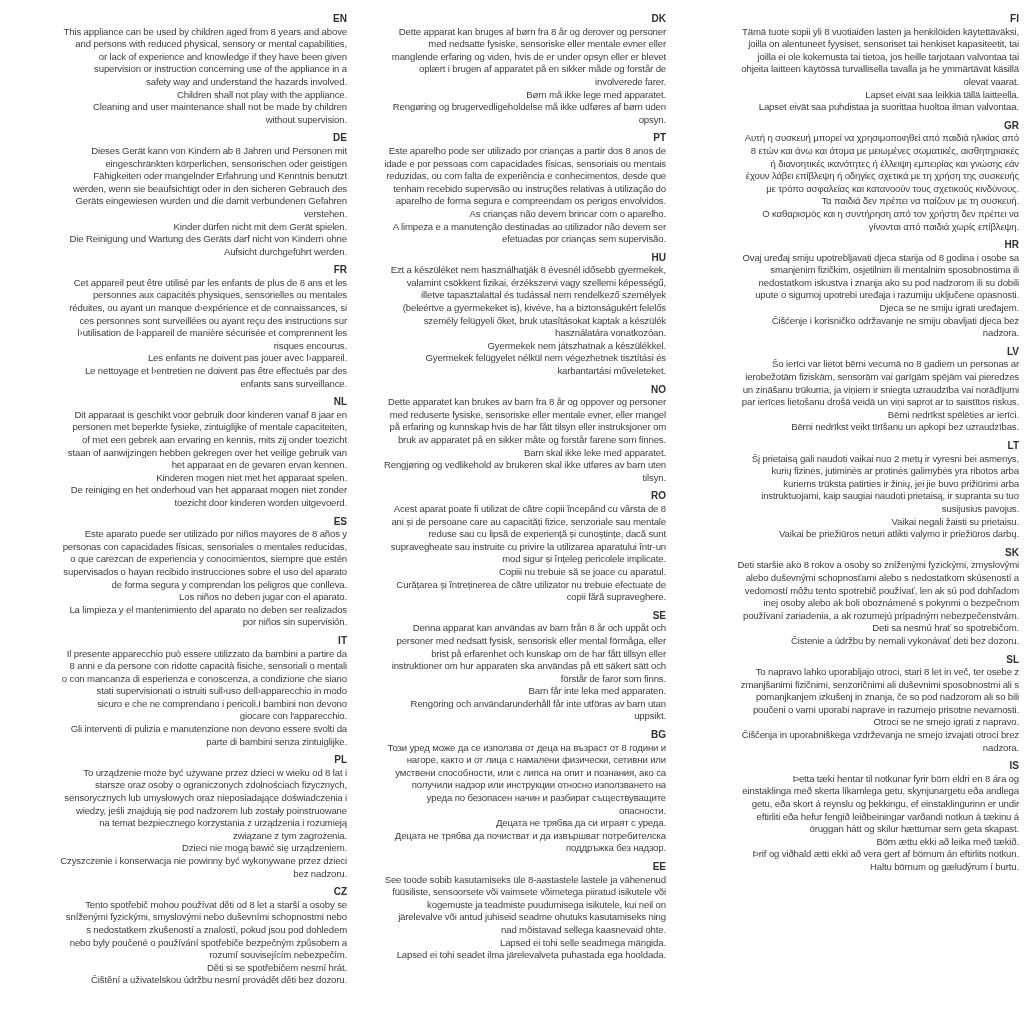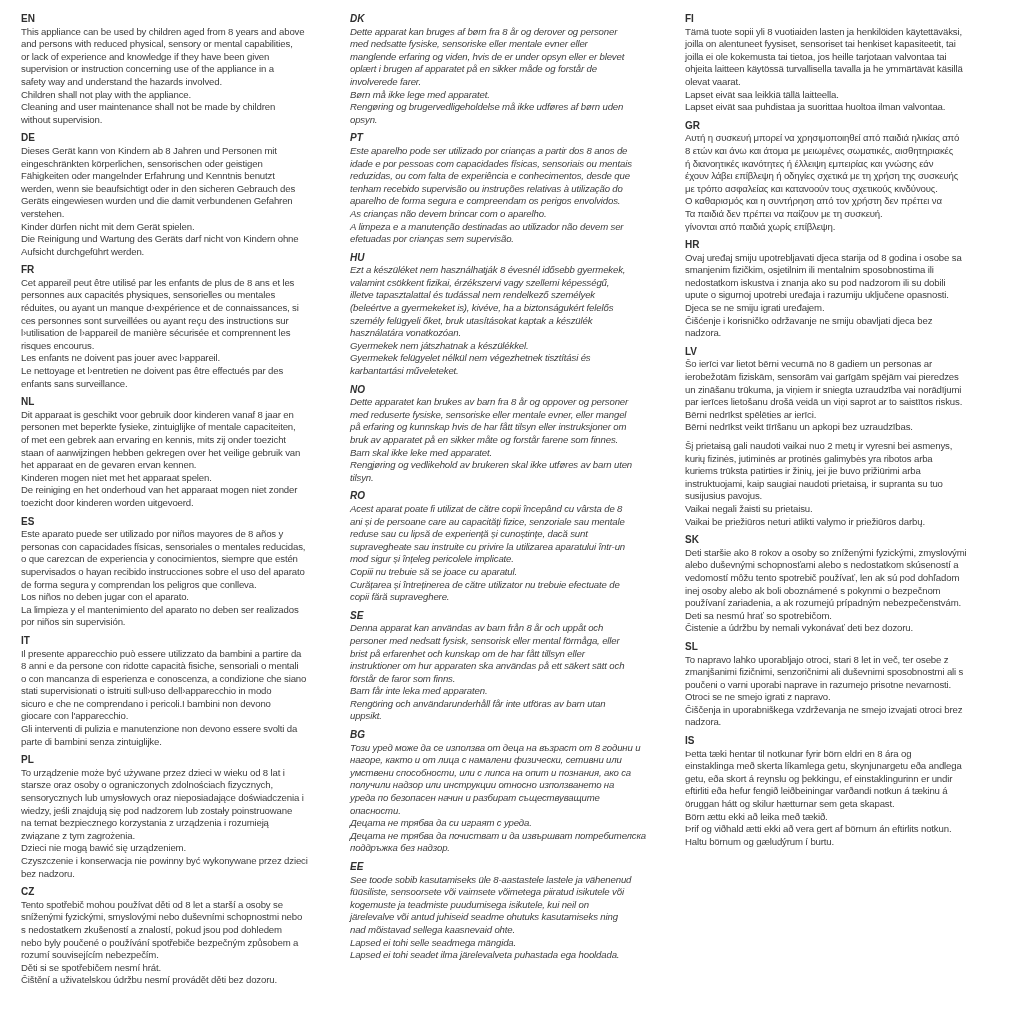--- a/index.html
+++ b/index.html
@@ -8,27 +8,28 @@
     background: #ffffff;
   }
   .page {
     position: relative;
     width: 1024px;
     height: 1024px;
     background: #ffffff;
     overflow: hidden;
     font-family: "Liberation Sans", sans-serif;
     color: #3d3d3d;
+    text-align: right;
   }
   .col {
     position: absolute;
     top: 13px;
   }
   #col-0 { left: 21px;  width: 326px; }
-  #col-1 { left: 350px; width: 330px; font-style: italic; }
+  #col-1 { left: 336px; width: 330px; }
   #col-2 { left: 685px; width: 334px; }
   .section {
     margin-bottom: 6px;
   }
   .lang-code {
     font-size: 10px;
     line-height: 12.6px;
     font-weight: bold;
     color: #2f2f2f;
     white-space: nowrap;
@@ -238,22 +239,22 @@
         <div class="line">Lapset eivät saa leikkiä tällä laitteella.</div>
         <div class="line">Lapset eivät saa puhdistaa ja suorittaa huoltoa ilman valvontaa.</div>
       </div>
       <div class="section">
         <div class="lang-code">GR</div>
         <div class="line">Αυτή η συσκευή μπορεί να χρησιμοποιηθεί από παιδιά ηλικίας από</div>
         <div class="line">8 ετών και άνω και άτομα με μειωμένες σωματικές, αισθητηριακές</div>
         <div class="line">ή διανοητικές ικανότητες ή έλλειψη εμπειρίας και γνώσης εάν</div>
         <div class="line">έχουν λάβει επίβλεψη ή οδηγίες σχετικά με τη χρήση της συσκευής</div>
         <div class="line">με τρόπο ασφαλείας και κατανοούν τους σχετικούς κινδύνους.</div>
+        <div class="line">Τα παιδιά δεν πρέπει να παίζουν με τη συσκευή.</div>
         <div class="line">Ο καθαρισμός και η συντήρηση από τον χρήστη δεν πρέπει να</div>
-        <div class="line">Τα παιδιά δεν πρέπει να παίζουν με τη συσκευή.</div>
         <div class="line">γίνονται από παιδιά χωρίς επίβλεψη.</div>
       </div>
       <div class="section">
         <div class="lang-code">HR</div>
         <div class="line">Ovaj uređaj smiju upotrebljavati djeca starija od 8 godina i osobe sa</div>
         <div class="line">smanjenim fizičkim, osjetilnim ili mentalnim sposobnostima ili</div>
         <div class="line">nedostatkom iskustva i znanja ako su pod nadzorom ili su dobili</div>
         <div class="line">upute o sigurnoj upotrebi uređaja i razumiju uključene opasnosti.</div>
         <div class="line">Djeca se ne smiju igrati uređajem.</div>
         <div class="line">Čišćenje i korisničko održavanje ne smiju obavljati djeca bez</div>
@@ -262,20 +263,21 @@
       <div class="section">
         <div class="lang-code">LV</div>
         <div class="line">Šo ierīci var lietot bērni vecumā no 8 gadiem un personas ar</div>
         <div class="line">ierobežotām fiziskām, sensorām vai garīgām spējām vai pieredzes</div>
         <div class="line">un zināšanu trūkuma, ja viņiem ir sniegta uzraudzība vai norādījumi</div>
         <div class="line">par ierīces lietošanu drošā veidā un viņi saprot ar to saistītos riskus.</div>
         <div class="line">Bērni nedrīkst spēlēties ar ierīci.</div>
         <div class="line">Bērni nedrīkst veikt tīrīšanu un apkopi bez uzraudzības.</div>
       </div>
       <div class="section">
+        <div class="lang-code">LT</div>
         <div class="line">Šį prietaisą gali naudoti vaikai nuo 2 metų ir vyresni bei asmenys,</div>
         <div class="line">kurių fizinės, jutiminės ar protinės galimybės yra ribotos arba</div>
         <div class="line">kuriems trūksta patirties ir žinių, jei jie buvo prižiūrimi arba</div>
         <div class="line">instruktuojami, kaip saugiai naudoti prietaisą, ir supranta su tuo</div>
         <div class="line">susijusius pavojus.</div>
         <div class="line">Vaikai negali žaisti su prietaisu.</div>
         <div class="line">Vaikai be priežiūros neturi atlikti valymo ir priežiūros darbų.</div>
       </div>
       <div class="section">
         <div class="lang-code">SK</div>
@@ -284,20 +286,21 @@
         <div class="line">vedomostí môžu tento spotrebič používať, len ak sú pod dohľadom</div>
         <div class="line">inej osoby alebo ak boli oboznámené s pokynmi o bezpečnom</div>
         <div class="line">používaní zariadenia, a ak rozumejú prípadným nebezpečenstvám.</div>
         <div class="line">Deti sa nesmú hrať so spotrebičom.</div>
         <div class="line">Čistenie a údržbu by nemali vykonávať deti bez dozoru.</div>
       </div>
       <div class="section">
         <div class="lang-code">SL</div>
         <div class="line">To napravo lahko uporabljajo otroci, stari 8 let in več, ter osebe z</div>
         <div class="line">zmanjšanimi fizičnimi, senzoričnimi ali duševnimi sposobnostmi ali s</div>
+        <div class="line">pomanjkanjem izkušenj in znanja, če so pod nadzorom ali so bili</div>
         <div class="line">poučeni o varni uporabi naprave in razumejo prisotne nevarnosti.</div>
         <div class="line">Otroci se ne smejo igrati z napravo.</div>
         <div class="line">Čiščenja in uporabniškega vzdrževanja ne smejo izvajati otroci brez</div>
         <div class="line">nadzora.</div>
       </div>
       <div class="section">
         <div class="lang-code">IS</div>
         <div class="line">Þetta tæki hentar til notkunar fyrir börn eldri en 8 ára og</div>
         <div class="line">einstaklinga með skerta líkamlega getu, skynjunargetu eða andlega</div>
         <div class="line">getu, eða skort á reynslu og þekkingu, ef einstaklingurinn er undir</div>

